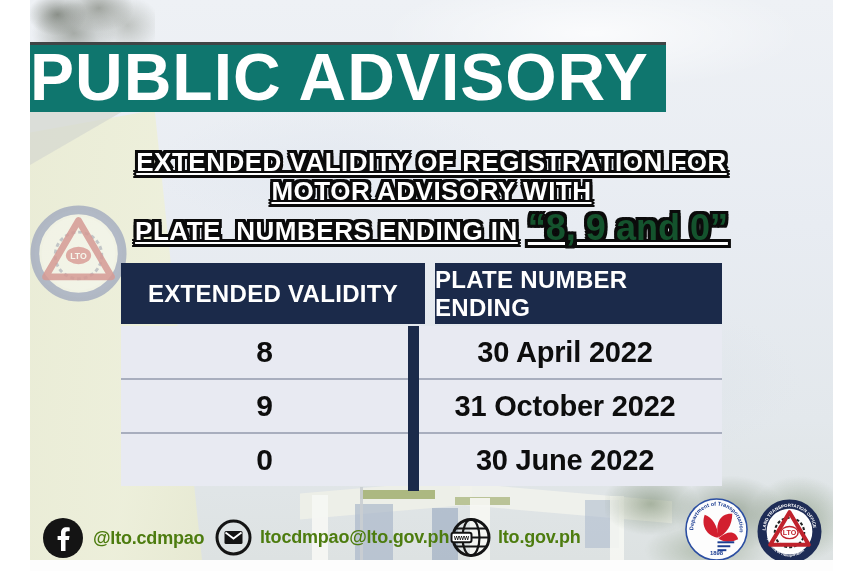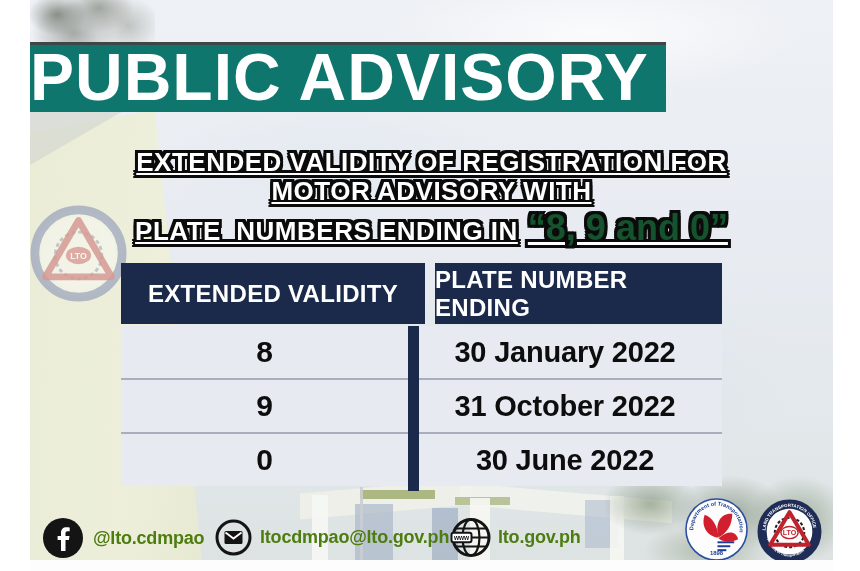--- a/index.html
+++ b/index.html
@@ -127,21 +127,21 @@
   </div>
 
   <div class="reg-table">
     <div class="thead">
       <div class="th c2">EXTENDED VALIDITY</div>
       <div class="th c1">PLATE NUMBER ENDING</div>
     </div>
     <div class="tbody">
       <div class="tr">
         <div class="td c1">8</div>
-        <div class="td c2">30 January 2022</div>
+        <div class="td c2">30 April 2022</div>
       </div>
       <div class="tr">
         <div class="td c1">9</div>
         <div class="td c2">31 October 2022</div>
       </div>
       <div class="tr">
         <div class="td c1">0</div>
         <div class="td c2">30 June 2022</div>
       </div>
       <div class="vstripe"></div>

